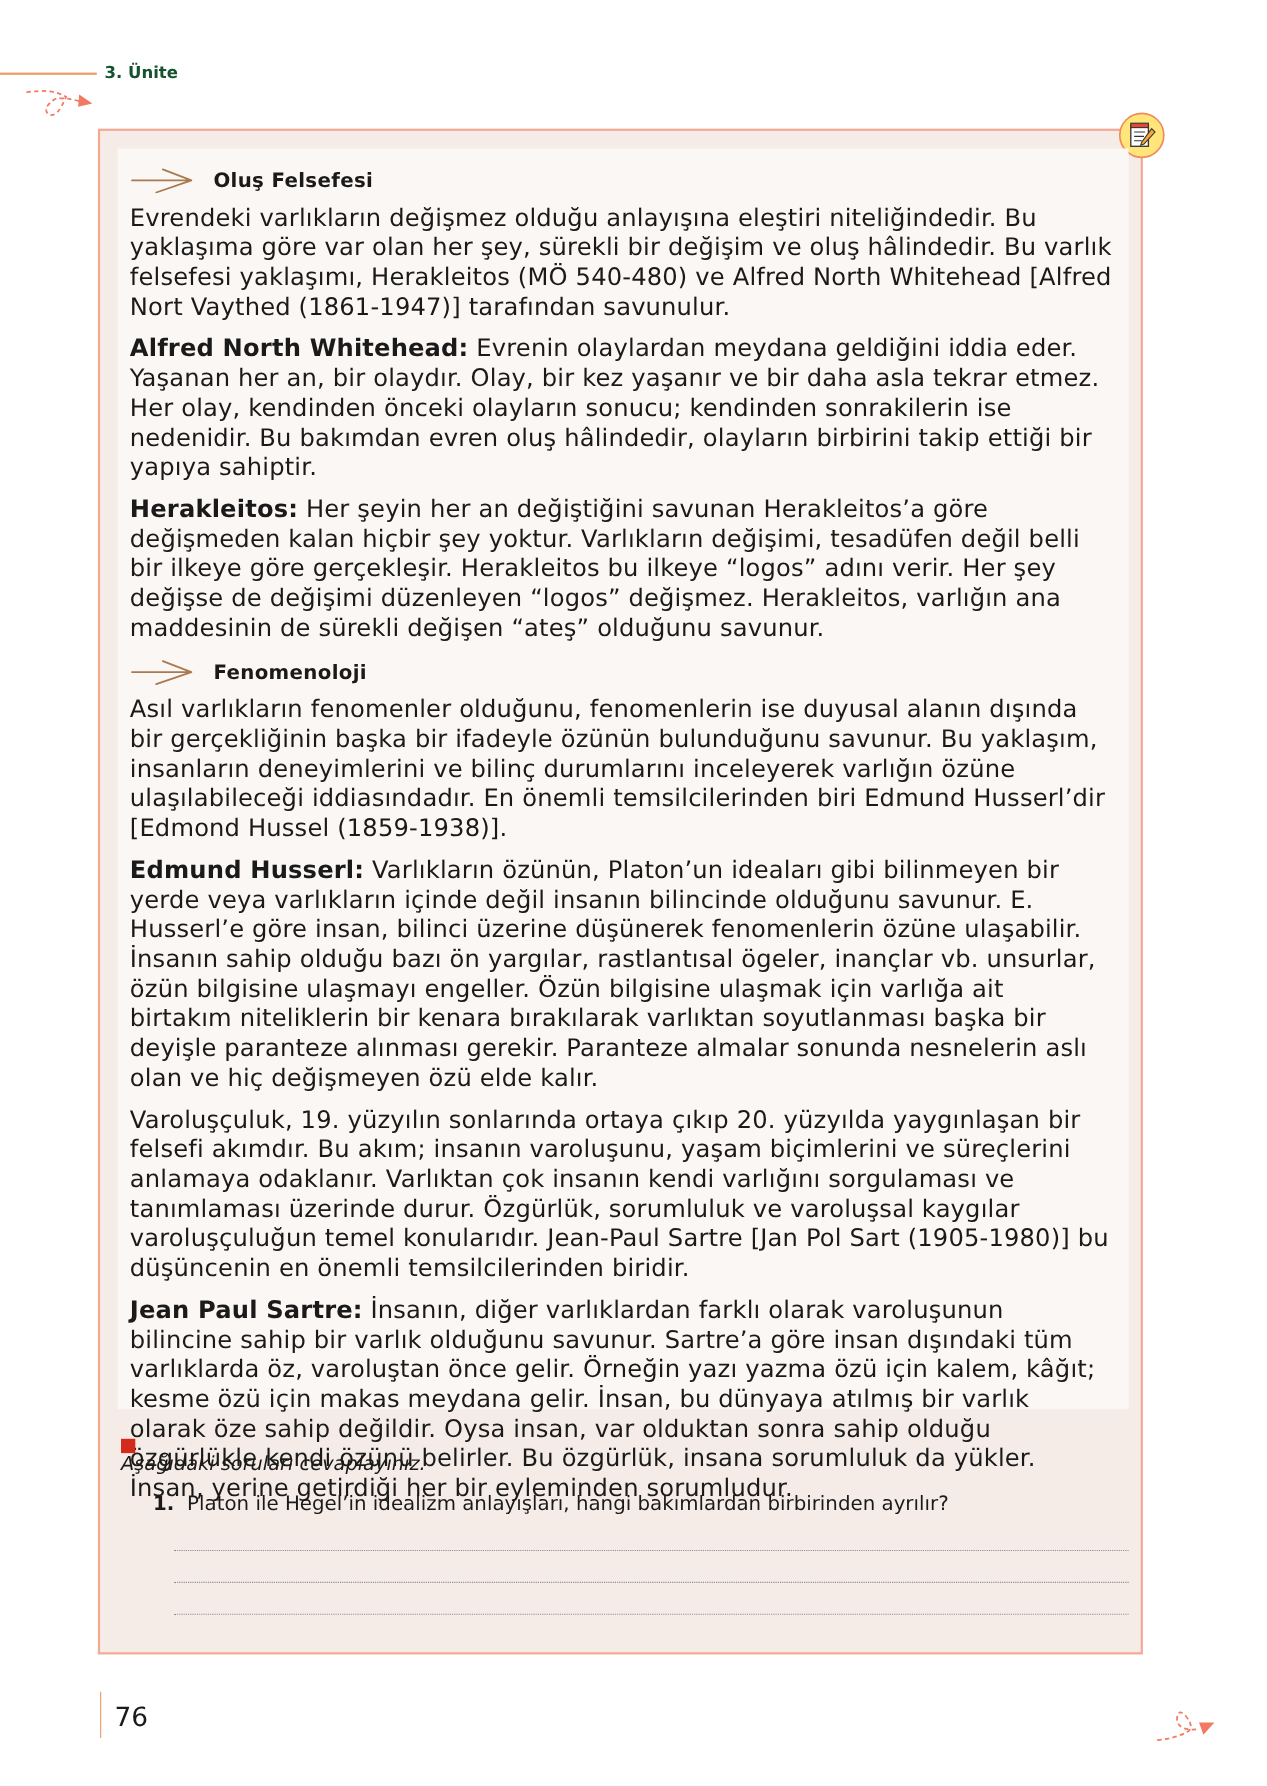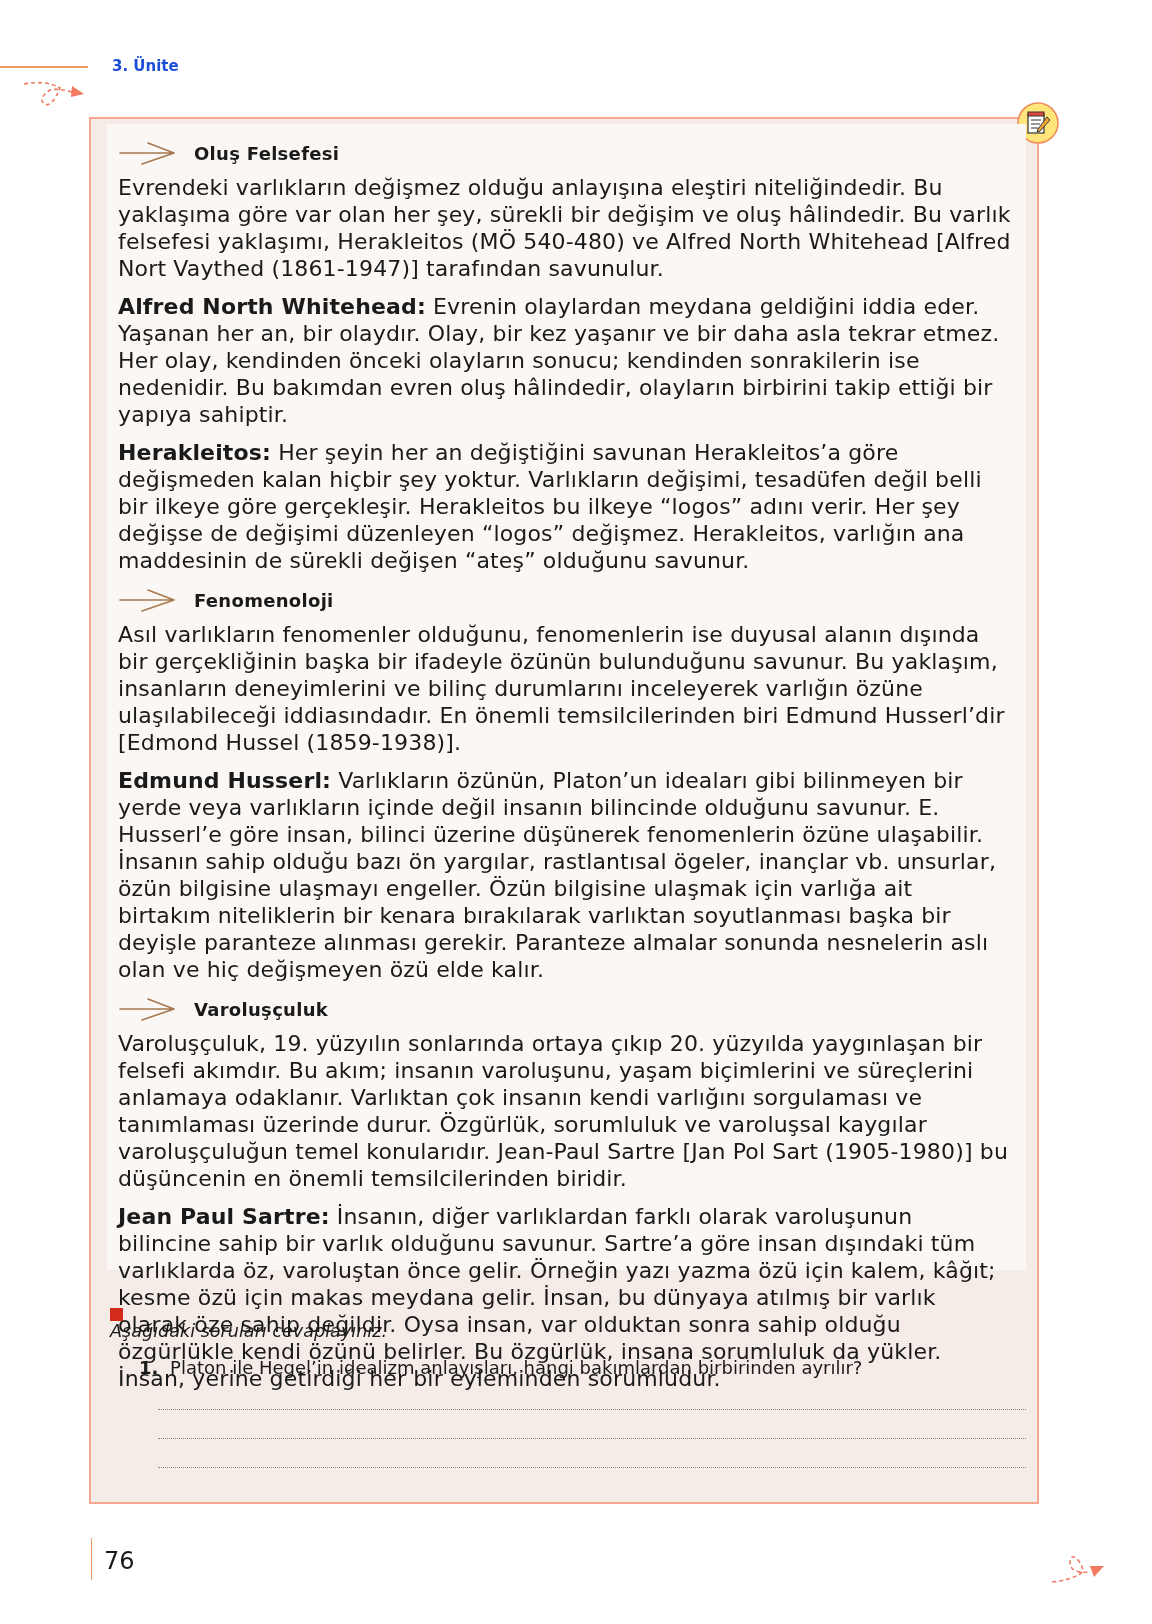--- a/index.html
+++ b/index.html
@@ -1,24 +1,24 @@
 <!DOCTYPE html>
 <html><head>
 <meta charset="utf-8">
 <style>
   html, body { margin:0; padding:0; }
   body { width:1152px; height:1624px; background:#ffffff; position:relative; overflow:hidden;
          font-family:"DejaVu Sans", sans-serif; color:#1a1a1a; }
   .unit-line { position:absolute; left:0; top:66px; width:88px; height:2px; background:#ec9a63; }
-  .unit-label { position:absolute; left:112px; top:57px; font-size:15px; font-weight:bold; color:#1d4ed8; }
+  .unit-label { position:absolute; left:95px; top:57px; font-size:15px; font-weight:bold; color:#14532d; }
   .deco-top { position:absolute; left:22px; top:74px; width:70px; height:40px; }
   .frame { position:absolute; left:89px; top:117px; width:950px; height:1387px;
            border:2px solid #f5a995; background:#f5ece7; box-sizing:border-box; }
   .notes-badge { position:absolute; left:1016px; top:101px; width:44px; height:44px; }
-  .panel { position:absolute; left:107px; top:124px; width:919px; height:1146px;
+  .panel { position:absolute; left:107px; top:135px; width:919px; height:1146px;
            background:#fbf7f4; box-sizing:border-box; padding:12px 14px 0 11px; }
   .heading { display:flex; align-items:center; height:30px; margin:2px 0 6px 0; }
   .heading .arrow { width:60px; height:24px; margin-right:16px; }
   .heading .htitle { font-weight:bold; font-size:18px; letter-spacing:0.3px; }
   p.para { margin:0 0 11px 0; font-size:22px; line-height:27px; letter-spacing:0.15px; }
   p.para b { font-weight:bold; }
   .instr { position:absolute; left:110px; top:1308px; display:flex; align-items:flex-start;flex-direction:column; }
   .instr .sq { width:13px; height:13px; background:#d42a1c; margin-right:12px; }
   .instr .txt { font-style:italic; font-size:17.6px; }
   .question { position:absolute; left:128px; top:1357px; font-size:18px;margin-left:11px; }
@@ -63,26 +63,20 @@
 
   <div class="heading">
     <svg class="arrow" viewBox="0 0 60 24">
       <path d="M2 12 L56 12 M56 12 L30 2 M56 12 L24 23" fill="none" stroke="#a9794f" stroke-width="1.6" stroke-linecap="round"></path>
     </svg>
     <span class="htitle">Fenomenoloji</span>
   </div>
   <p class="para"><span>Asıl varlıkların fenomenler olduğunu, fenomenlerin ise duyusal alanın dışında bir gerçekliğinin başka bir ifadeyle özünün bulunduğunu savunur. Bu yaklaşım, insanların deneyimlerini ve bilinç durumlarını inceleyerek varlığın özüne ulaşılabileceği iddiasındadır. En önemli temsilcilerinden biri Edmund Husserl’dir [Edmond Hussel (1859-1938)].</span></p>
   <p class="para"><b>Edmund Husserl:</b><span> Varlıkların özünün, Platon’un ideaları gibi bilinmeyen bir yerde veya varlıkların içinde değil insanın bilincinde olduğunu savunur. E. Husserl’e göre insan, bilinci üzerine düşünerek fenomenlerin özüne ulaşabilir. İnsanın sahip olduğu bazı ön yargılar, rastlantısal ögeler, inançlar vb. unsurlar, özün bilgisine ulaşmayı engeller. Özün bilgisine ulaşmak için varlığa ait birtakım niteliklerin bir kenara bırakılarak varlıktan soyutlanması başka bir deyişle paranteze alınması gerekir. Paranteze almalar sonunda nesnelerin aslı olan ve hiç değişmeyen özü elde kalır.</span></p>
 
-  <div class="heading">
-    <svg class="arrow" viewBox="0 0 60 24">
-      <path d="M2 12 L56 12 M56 12 L30 2 M56 12 L24 23" fill="none" stroke="#a9794f" stroke-width="1.6" stroke-linecap="round"></path>
-    </svg>
-    <span class="htitle">Varoluşçuluk</span>
-  </div>
   <p class="para"><span>Varoluşçuluk, 19. yüzyılın sonlarında ortaya çıkıp 20. yüzyılda yaygınlaşan bir felsefi akımdır. Bu akım; insanın varoluşunu, yaşam biçimlerini ve süreçlerini anlamaya odaklanır. Varlıktan çok insanın kendi varlığını sorgulaması ve tanımlaması üzerinde durur. Özgürlük, sorumluluk ve varoluşsal kaygılar varoluşçuluğun temel konularıdır. Jean-Paul Sartre [Jan Pol Sart (1905-1980)] bu düşüncenin en önemli temsilcilerinden biridir.</span></p>
   <p class="para"><b>Jean Paul Sartre:</b><span> İnsanın, diğer varlıklardan farklı olarak varoluşunun bilincine sahip bir varlık olduğunu savunur. Sartre’a göre insan dışındaki tüm varlıklarda öz, varoluştan önce gelir. Örneğin yazı yazma özü için kalem, kâğıt; kesme özü için makas meydana gelir. İnsan, bu dünyaya atılmış bir varlık olarak öze sahip değildir. Oysa insan, var olduktan sonra sahip olduğu özgürlükle kendi özünü belirler. Bu özgürlük, insana sorumluluk da yükler. İnsan, yerine getirdiği her bir eyleminden sorumludur.</span></p>
 </div>
 
 <div class="instr">
   <span class="sq"></span>
   <span class="txt">Aşağıdaki soruları cevaplayınız.</span>
 </div>
 <div class="question">
   <span class="num">1.</span>

